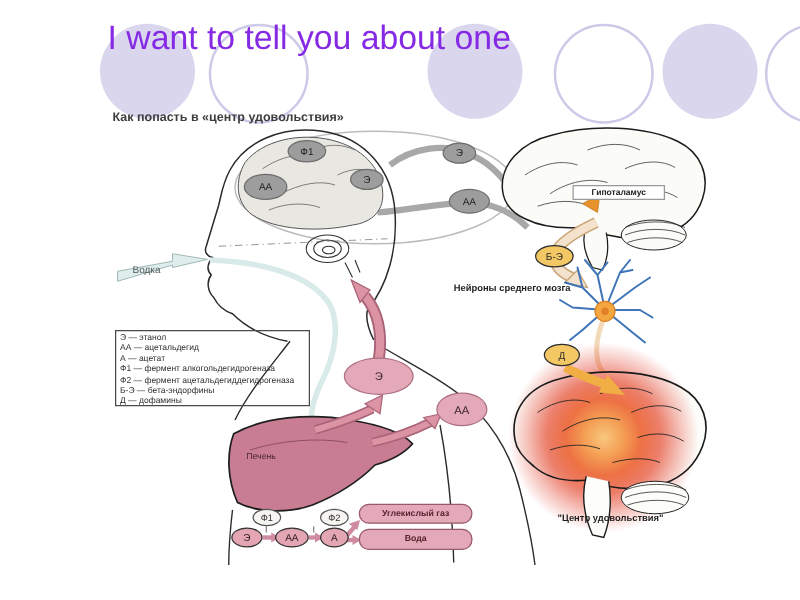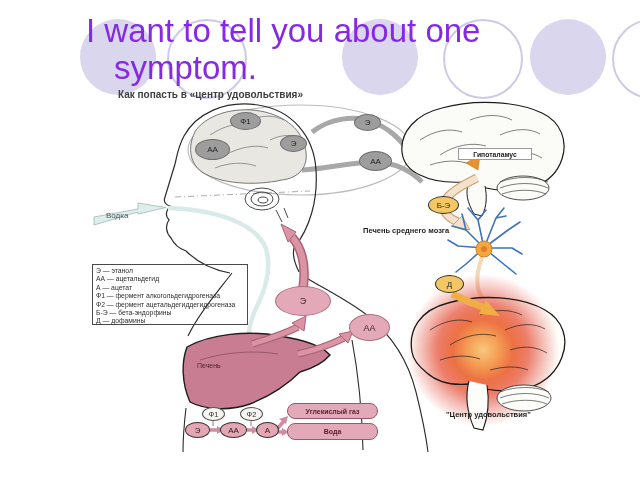--- a/index.html
+++ b/index.html
@@ -1,21 +1,21 @@
 <!DOCTYPE html>
 <html><head>
 <meta charset="utf-8">
 <style>
   html,body{margin:0;padding:0;background:#fff;}
   #slide{position:relative;width:640px;height:480px;background:#ffffff;overflow:hidden;
          font-family:"Liberation Sans",sans-serif;}
   .bubble{position:absolute;width:76px;height:76px;border-radius:50%;top:19px;}
   .bubble.filled{background:#d9d6ee;}
   .bubble.outline{border:2px solid #cdc9e8;background:transparent;}
-  .title{position:absolute;left:86px;top:12px;width:520px;font-size:33px;line-height:37px;
+  .title{position:absolute;left:86px;top:12px;width:520px;font-size:27px;line-height:37px;
          color:#8629e4;z-index:3;}
   .title .l2{padding-left:28px;}
   #art{position:absolute;left:0;top:0;z-index:2;}
   .overlay{position:absolute;left:0;top:0;width:640px;height:480px;z-index:4;}
   .badge{position:absolute;border-radius:50%;display:flex;align-items:center;justify-content:center;
          font-weight:normal;box-sizing:border-box;}
   .badge.gray{background:#9d9d9d;border:1px solid #6e6e6e;color:#1f1f1f;font-size:8px;}
   .badge.yellow{background:#f3c763;border:1px solid #2e2e2e;color:#2a2a2a;font-size:8px;text-align:right;}
   .badge.pinkbody{background:#e3a9b8;border:1px solid #ad7083;color:#3c262c;font-size:9px;}
   .badge.pinkchain{background:#e5a6b4;border:1px solid #333;color:#2a1a1e;font-size:8px;}
@@ -37,21 +37,20 @@
 
   <div class="bubble filled" style="left:80px;"></div>
   <div class="bubble outline" style="left:167px;"></div>
   <div class="bubble filled" style="left:342px;"></div>
   <div class="bubble outline" style="left:443px;"></div>
   <div class="bubble filled" style="left:530px;"></div>
   <div class="bubble outline" style="left:612px;"></div>
 
   <div class="title">
     <div class="l1">I want to tell you about one</div>
-    <div class="l2">symptom.</div>
   </div>
 
   <svg id="art" width="640" height="480" viewBox="0 0 640 480">
     <defs>
       <radialGradient id="glowGrad" cx="50%" cy="50%" r="50%">
         <stop offset="0%" stop-color="#f8c77e" stop-opacity="1"></stop>
         <stop offset="20%" stop-color="#f4a055" stop-opacity="1"></stop>
         <stop offset="40%" stop-color="#ec6a3a" stop-opacity="0.95"></stop>
         <stop offset="60%" stop-color="#e54a2e" stop-opacity="0.7"></stop>
         <stop offset="78%" stop-color="#e23c28" stop-opacity="0.35"></stop>
@@ -184,27 +183,27 @@
       <polygon points="288,416 286,424 279,419"></polygon>
       <line x1="277" y1="432" x2="284" y2="432" stroke="#cf8ba0" stroke-width="3.5"></line>
       <polygon points="289,432 282,428 282,436"></polygon>
       <line x1="213" y1="421" x2="213" y2="426" stroke="#666" stroke-width="0.8"></line>
       <line x1="251" y1="421" x2="251" y2="426" stroke="#666" stroke-width="0.8"></line>
     </g>
   </svg>
 
   <div class="overlay">
 
-    <div class="lbl" style="left:90px;top:89px;font-size:10px;font-weight:bold;color:#3d3d3d;margin-left:28px;">Как попасть в «центр удовольствия»</div>
+    <div class="lbl" style="left:90px;top:89px;font-size:10px;font-weight:bold;color:#3d3d3d;">Как попасть в «центр удовольствия»</div>
 
     <div class="lbl" style="left:106px;top:211px;font-size:8px;color:#4e5a58;">Водка</div>
 
     <div class="hypolabel">Гипоталамус</div>
 
-    <div class="lbl" style="left:363px;top:226px;font-size:7.5px;font-weight:bold;color:#1f1f1f;">Печень среднего мозга</div>
+    <div class="lbl" style="left:363px;top:226px;font-size:7.5px;font-weight:bold;color:#1f1f1f;">Нейроны среднего мозга</div>
 
     <div class="lbl" style="left:197px;top:362px;font-size:7px;color:#4d2531;">Печень</div>
 
     <div class="lbl" style="left:446px;top:410px;font-size:7.5px;font-weight:bold;color:#1f1f1f;">"Центр удовольствия"</div>
 
     <div class="badge gray" style="left:230px;top:112px;width:31px;height:18px;">Ф1</div>
     <div class="badge gray" style="left:195px;top:139px;width:35px;height:21px;">АА</div>
     <div class="badge gray" style="left:280px;top:135px;width:27px;height:17px;">Э</div>
     <div class="badge gray" style="left:354px;top:114px;width:27px;height:17px;">Э</div>
     <div class="badge gray" style="left:359px;top:151px;width:33px;height:20px;">АА</div>
@@ -212,21 +211,21 @@
     <div class="badge yellow" style="left:428px;top:196px;width:31px;height:18px;">Б-Э</div>
     <div class="badge yellow" style="left:435px;top:275px;width:29px;height:18px;">Д</div>
 
     <div class="badge pinkbody" style="left:275px;top:286px;width:56px;height:30px;">Э</div>
     <div class="badge pinkbody" style="left:349px;top:314px;width:41px;height:27px;">АА</div>
 
     <div class="badge pinkchain" style="left:185px;top:422px;width:25px;height:16px;">Э</div>
     <div class="badge pinkchain" style="left:220px;top:422px;width:27px;height:16px;">АА</div>
     <div class="badge pinkchain" style="left:256px;top:422px;width:23px;height:16px;">А</div>
     <div class="badge whitechain" style="left:202px;top:407px;width:23px;height:14px;">Ф1</div>
-    <div class="badge whitechain" style="left:240px;top:407px;width:23px;height:14px;">Ф2</div>
+    <div class="badge whitechain" style="left:256px;top:407px;width:23px;height:14px;">Ф2</div>
 
     <div class="pill" style="left:287px;top:403px;width:91px;height:16px;">Углекислый газ</div>
     <div class="pill" style="left:287px;top:423px;width:91px;height:17px;">Вода</div>
 
     <div class="legend">
       <div>Э — этанол</div>
       <div>АА — ацетальдегид</div>
       <div>А — ацетат</div>
       <div>Ф1 — фермент алкогольдегидрогеназа</div>
       <div>Ф2 — фермент ацетальдегиддегидрогеназа</div>

